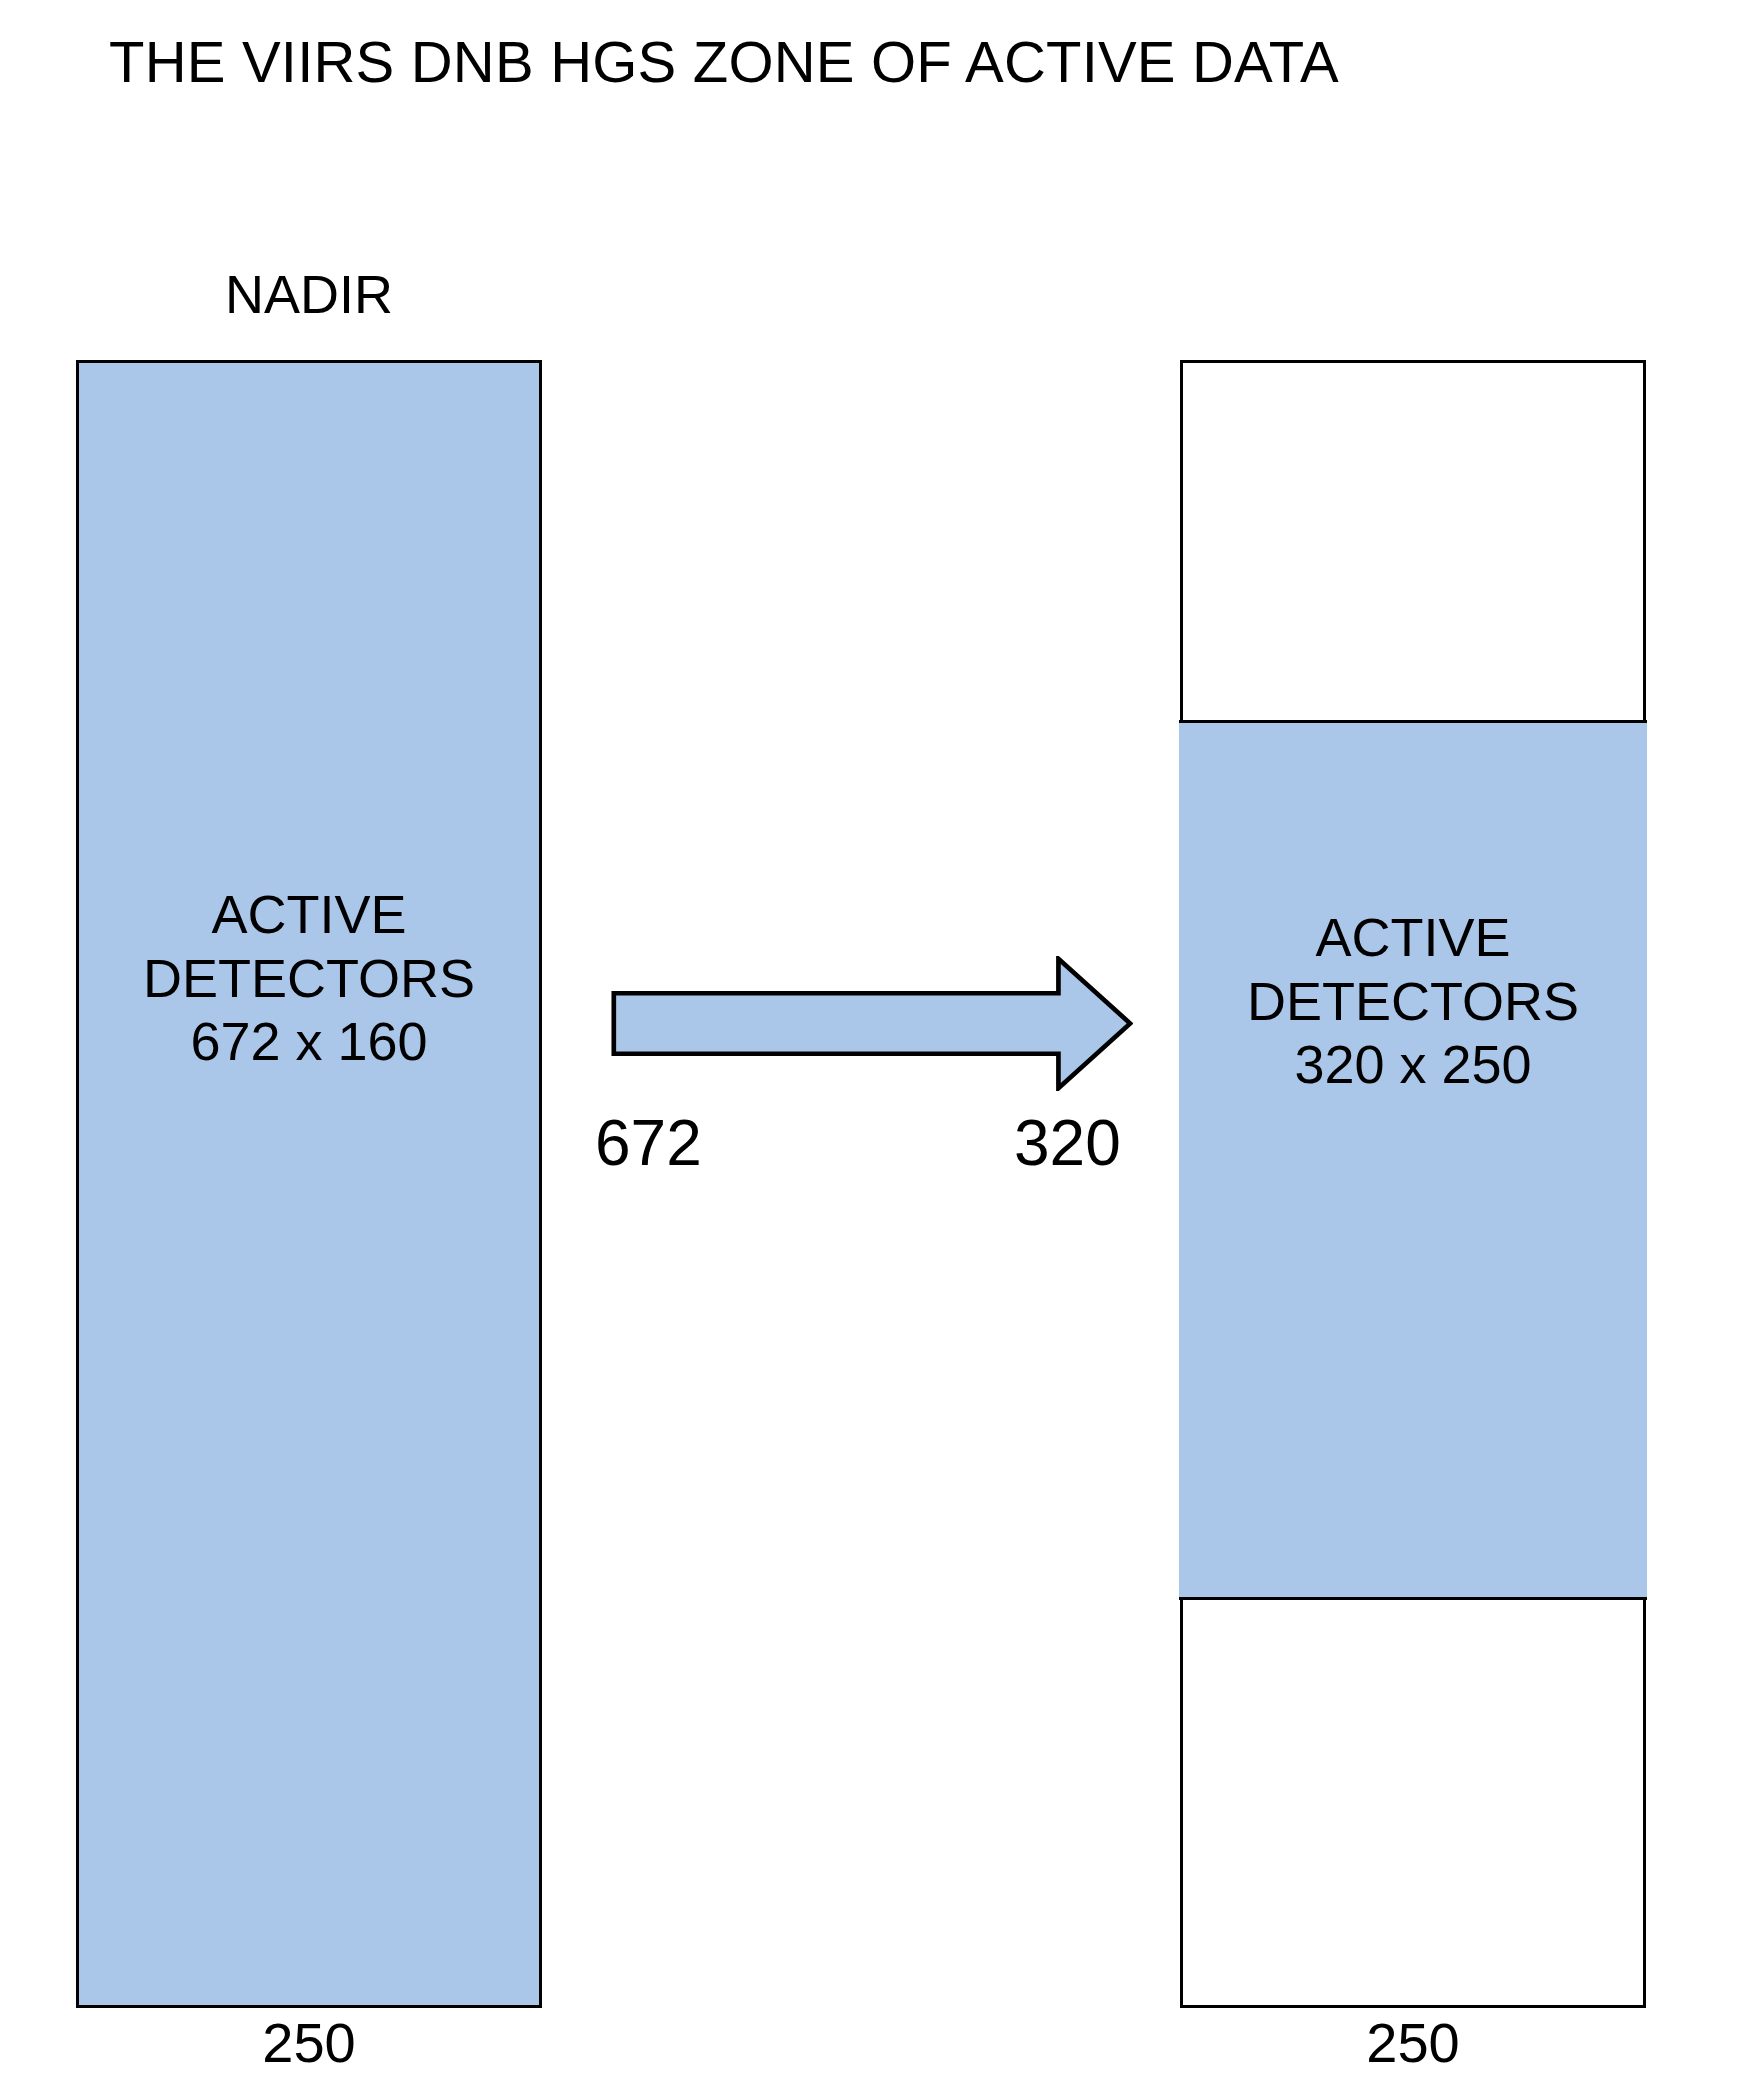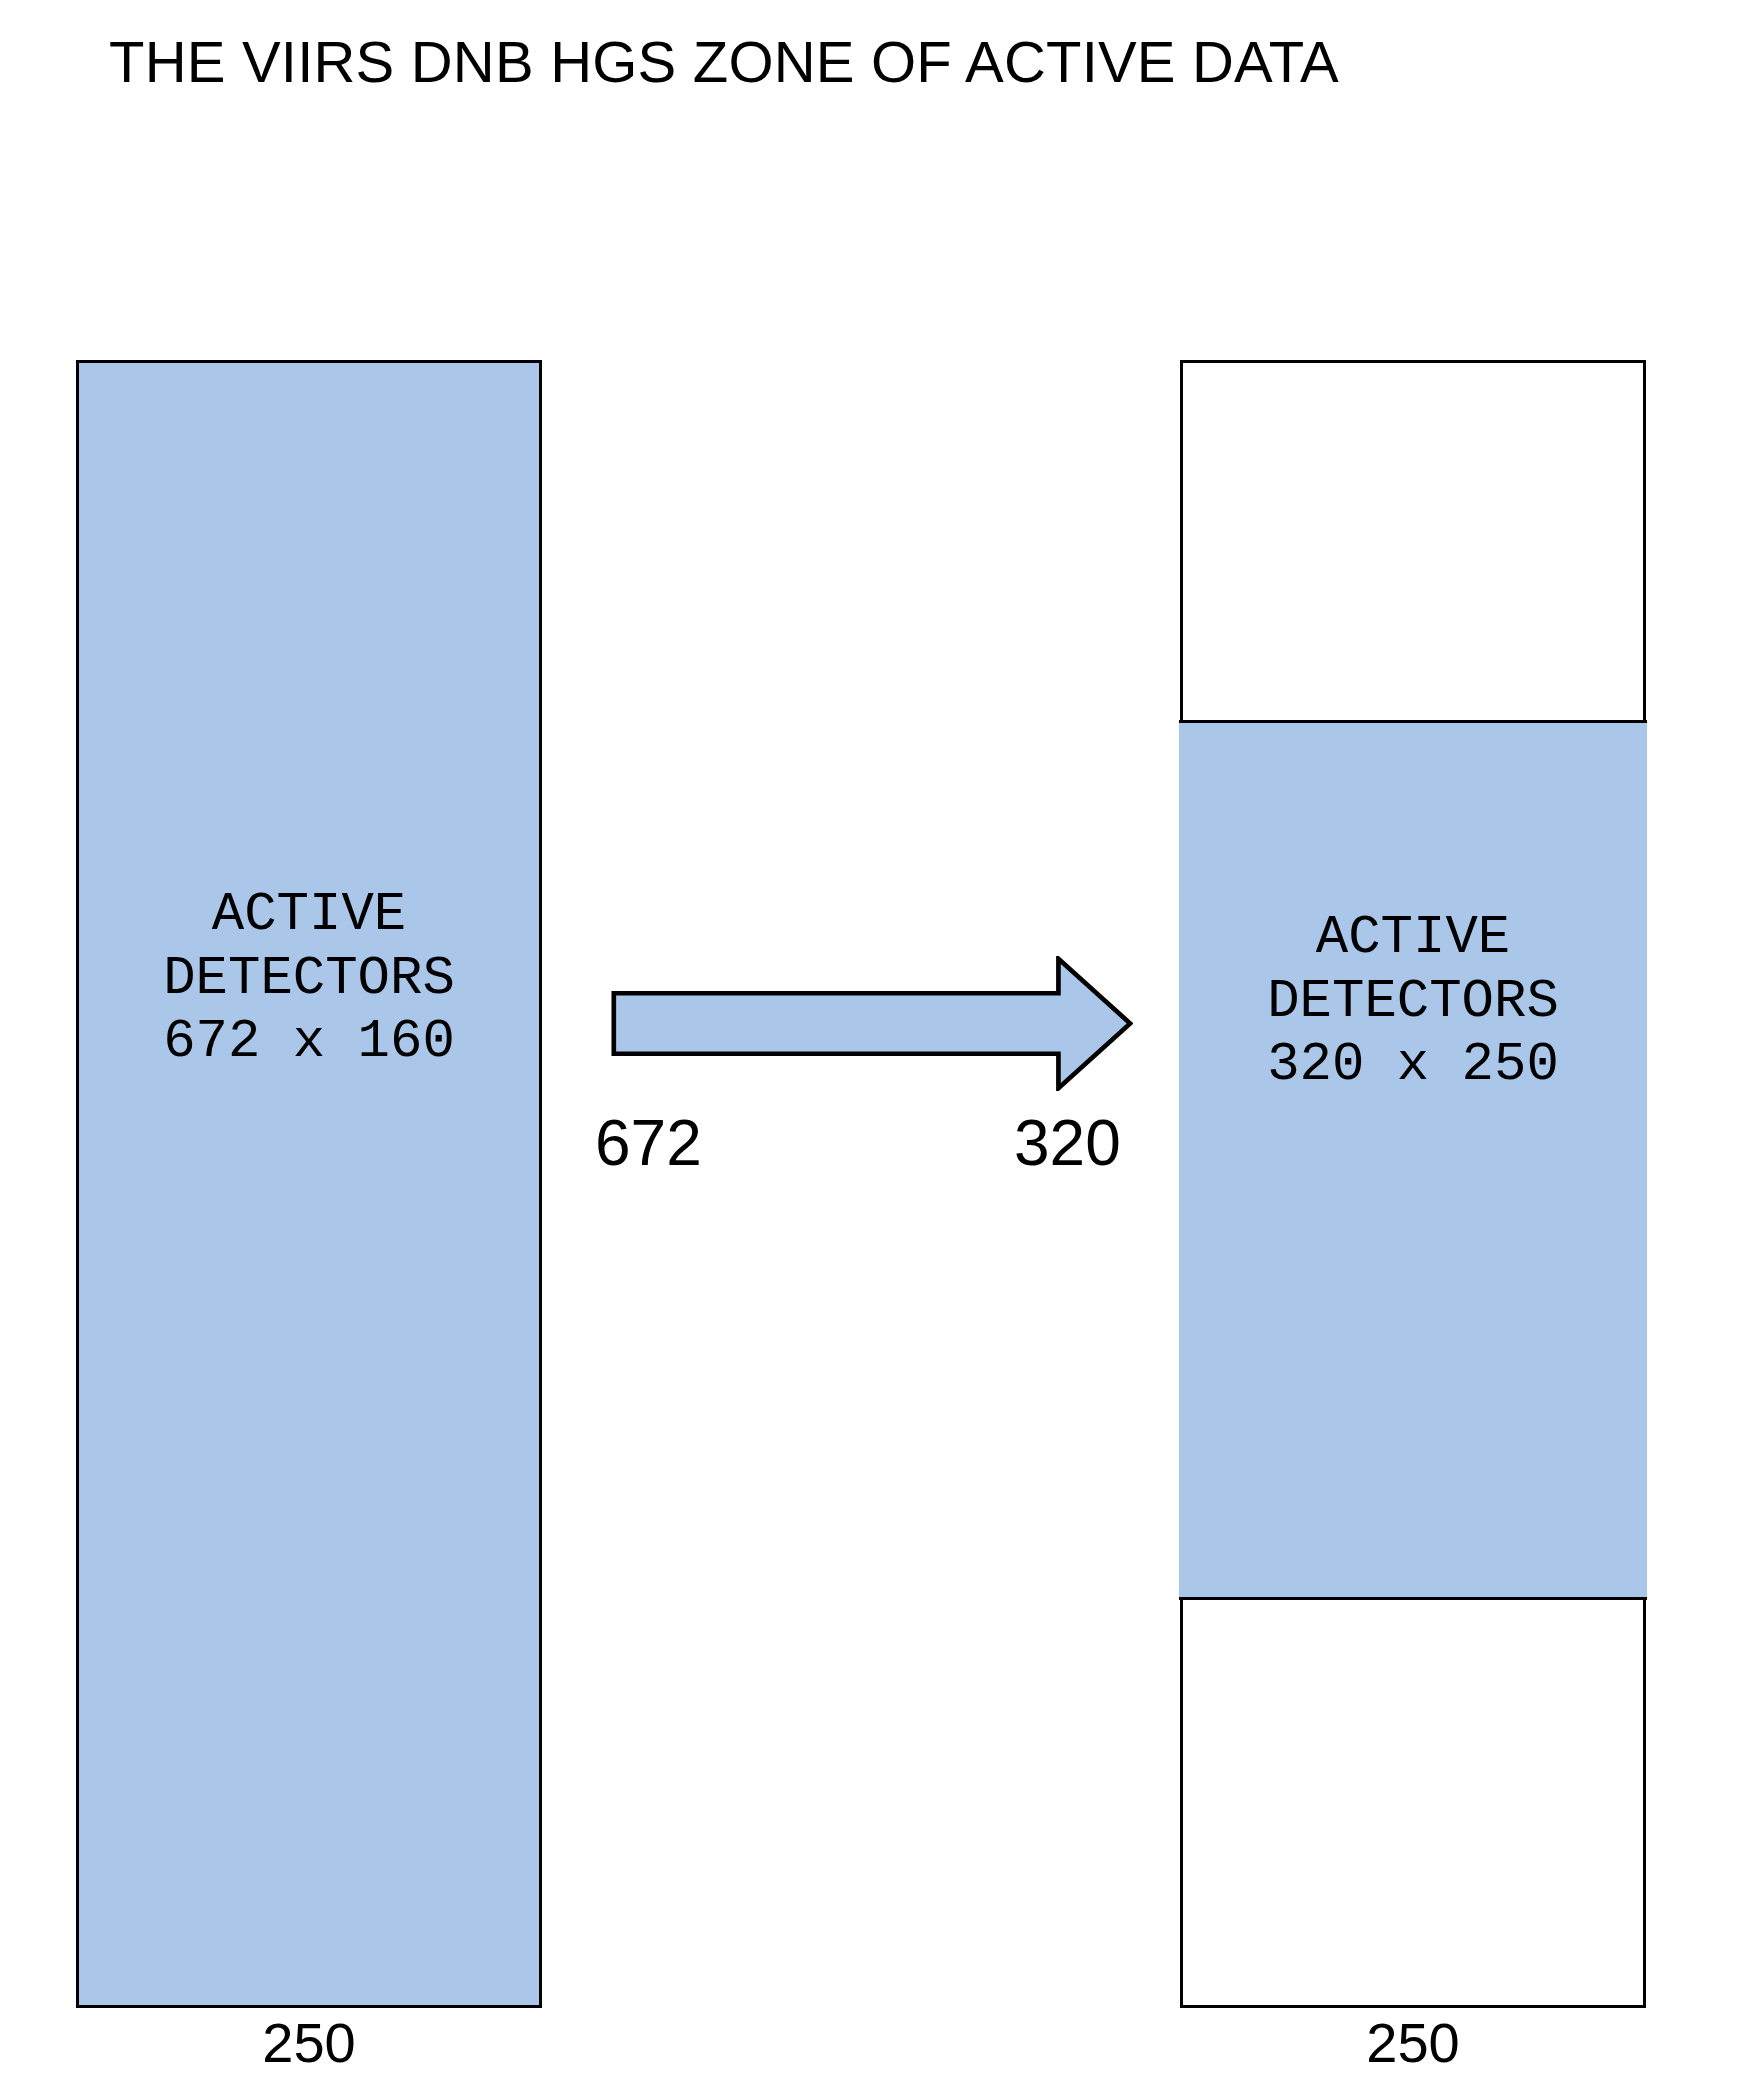--- a/index.html
+++ b/index.html
@@ -56,21 +56,20 @@
     top: 267px;
     width: 466px;
   }
 
   
   .panel {
     position: absolute;
     box-sizing: border-box;
     border: 3.7px solid #000000;
     background: #ffffff;
-    font-family: Liberation Mono, monospace;
   }
   #panel-nadir {
     left: 76px;
     top: 360px;
     width: 466px;
     height: 1648px;
     background: #aac6e8;
   }
   #panel-edge {
     left: 1180px;
@@ -152,20 +151,21 @@
 </style>
 </head>
 <body>
 
 <div id="canvas">
 
   <div class="title-block">
     <span class="title-line">THE VIIRS DNB HGS ZONE OF ACTIVE DATA</span>
   </div>
 
+  <div class="col-header" id="header-nadir">NADIR</div>
 
   <div class="panel" id="panel-nadir">
     <div class="panel-caption" id="nadir-caption">
       <span class="caption-line">ACTIVE</span>
       <span class="caption-line">DETECTORS</span>
       <span class="caption-line">672 x 160</span>
     </div>
   </div>
 
   <div class="panel" id="panel-edge">

